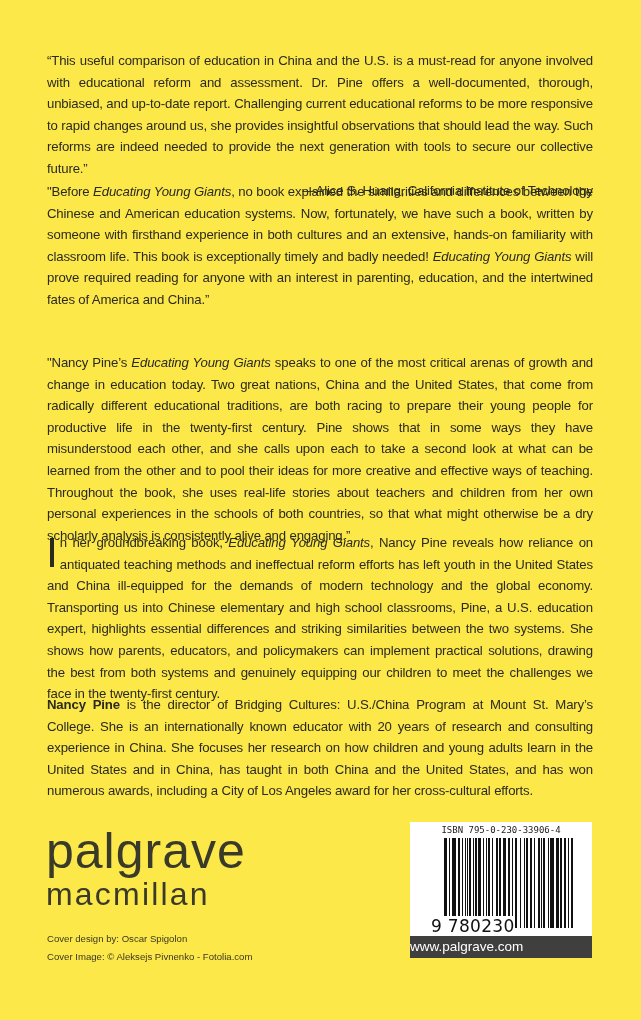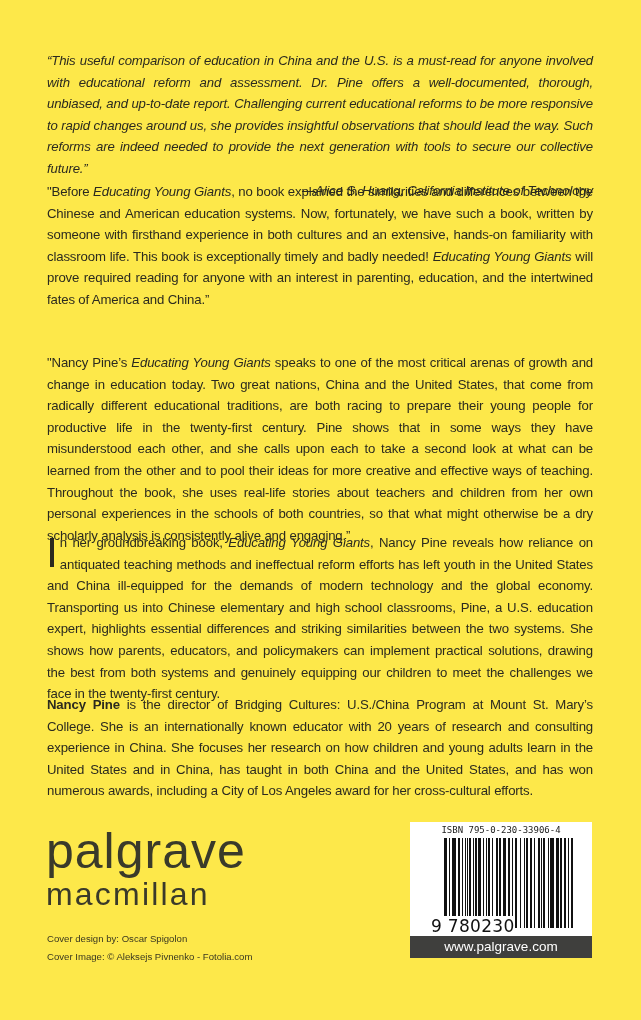--- a/index.html
+++ b/index.html
@@ -10,21 +10,21 @@
     font-family: "Liberation Sans", sans-serif;
     position: relative;
   }
   .col {
     position: absolute; left: 47px; width: 546px;
     font-size: 13.2px; line-height: 21.6px;
     letter-spacing: -0.15px;
   }
   .col p { margin: 0; text-align: justify; }
   .attr { text-align: right !important; }
-  .q1 { top: 50px; font-style: italic; }
+  .q1 { top: 50px; }
   .q2 { top: 181px; }
   .q3 { top: 352px; }
   .blurb { top: 532px; }
   .bio { top: 694px; }
   .dropcap {
     float: left; font-size: 43px; line-height: 36px;
     margin: 2px 2px 0 -1px; font-weight: 300;
     font-family: "Liberation Sans", sans-serif;
   }
   .logo {
@@ -53,21 +53,21 @@
   }
   .bars span { display: block; background: #111; height: 100%; }
   .ean {
     position: absolute; left: 20px; top: 94px; width: 150px;
     font-family: "DejaVu Sans", sans-serif; font-size: 17px; color: #111;
     letter-spacing: 0.3px; background: transparent;
   }
   .ean span { background: #fff; padding: 0 1px; }
   .site-bar {
     position: absolute; left: 0; bottom: 0; width: 100%; height: 22px;
-    background: #3f3f3d; color: #ffffff; text-align: center;
+    background: #3f3f3d; color: #ffffff; text-align: left;
     font-size: 13.5px; line-height: 22px;
   }
 </style>
 </head>
 <body>
 
 <div class="col q1">
   <p><span>“This useful comparison of education in China and the U.S. is a must-read for anyone involved with educational reform and assessment. Dr. Pine offers a well-documented, thorough, unbiased, and up-to-date report. Challenging current educational reforms to be more responsive to rapid changes around us, she provides insightful observations that should lead the way. Such reforms are indeed needed to provide the next generation with tools to secure our collective future.”</span></p>
   <p class="attr"><span>—Alice S. Huang, California Institute of Technology</span></p>
 </div>

